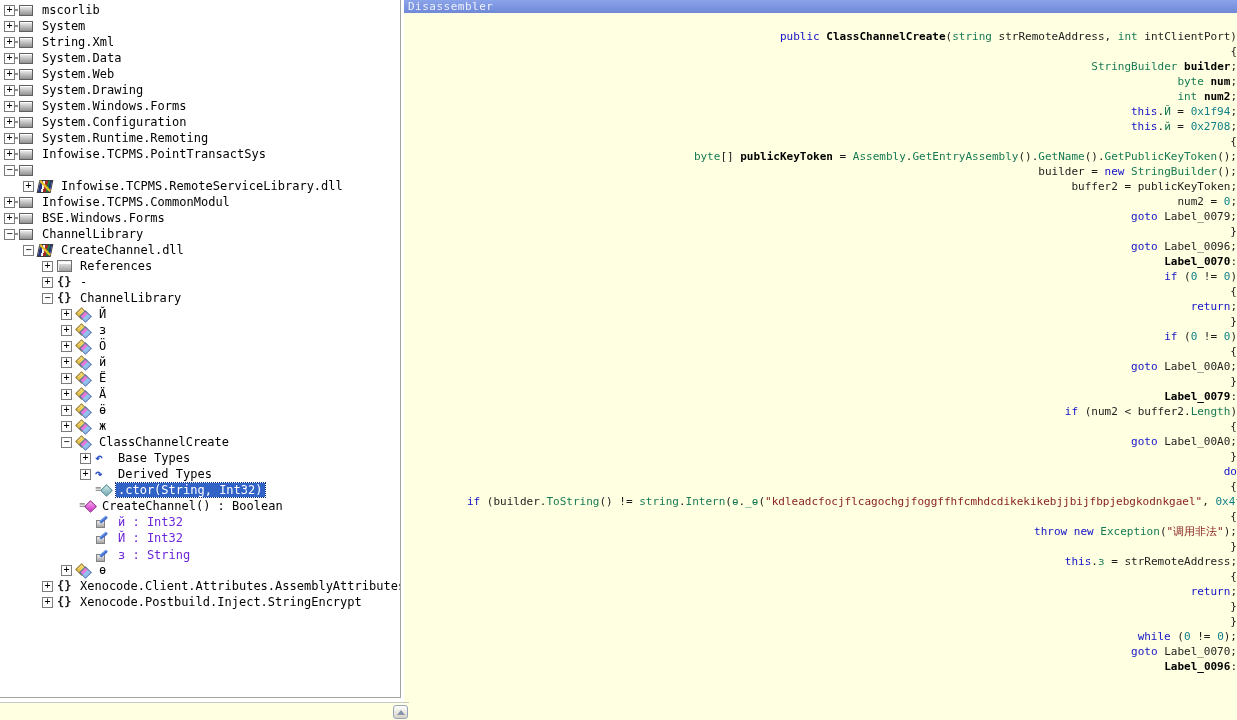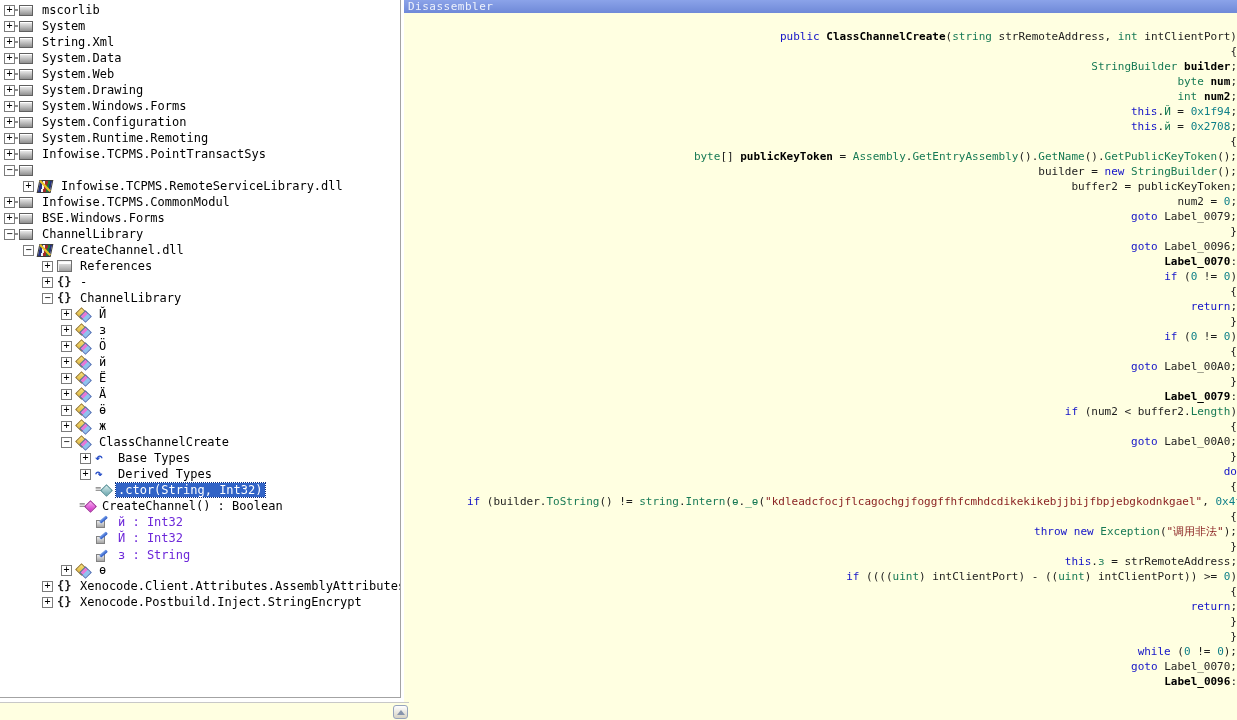--- a/index.html
+++ b/index.html
@@ -165,21 +165,20 @@
       <div class="codeline"><span class="seg-p">    {</span></div>
       <div class="codeline"><span class="seg-p">        </span><span class="seg-k">goto</span><span class="seg-p"> Label_00A0;</span></div>
       <div class="codeline"><span class="seg-p">    }</span></div>
       <div class="codeline"><span class="seg-p">    </span><span class="seg-k">do</span></div>
       <div class="codeline"><span class="seg-p">    {</span></div>
       <div class="codeline"><span class="seg-p">        </span><span class="seg-k">if</span><span class="seg-p"> (builder.</span><span class="seg-t">ToString</span><span class="seg-p">() != </span><span class="seg-t">string</span><span class="seg-p">.</span><span class="seg-t">Intern</span><span class="seg-p">(</span><span class="seg-t">ѳ</span><span class="seg-p">.</span><span class="seg-t">_ѳ</span><span class="seg-p">(</span><span class="seg-s">"kdleadcfocjflcagochgjfoggffhfcmhdcdikekikebjjbijfbpjebgkodnkgael"</span><span class="seg-p">, </span><span class="seg-n">0x4fca4b03</span></div>
       <div class="codeline"><span class="seg-p">        {</span></div>
       <div class="codeline"><span class="seg-p">            </span><span class="seg-k">throw</span><span class="seg-p"> </span><span class="seg-k">new</span><span class="seg-p"> </span><span class="seg-t">Exception</span><span class="seg-p">(</span><span class="seg-s">"调用非法"</span><span class="seg-p">);</span></div>
       <div class="codeline"><span class="seg-p">        }</span></div>
       <div class="codeline"><span class="seg-p">        </span><span class="seg-k">this</span><span class="seg-p">.</span><span class="seg-t">з</span><span class="seg-p"> = strRemoteAddress;</span></div>
-      <div class="codeline"><span class="seg-p">        </span><span class="seg-k">if</span><span class="seg-p"> ((((</span><span class="seg-t">uint</span><span class="seg-p">) intClientPort) - ((</span><span class="seg-t">uint</span><span class="seg-p">) intClientPort)) &gt;= </span><span class="seg-n">0</span><span class="seg-p">)</span></div>
       <div class="codeline"><span class="seg-p">        {</span></div>
       <div class="codeline"><span class="seg-p">            </span><span class="seg-k">return</span><span class="seg-p">;</span></div>
       <div class="codeline"><span class="seg-p">        }</span></div>
       <div class="codeline"><span class="seg-p">    }</span></div>
       <div class="codeline"><span class="seg-p">    </span><span class="seg-k">while</span><span class="seg-p"> (</span><span class="seg-n">0</span><span class="seg-p"> != </span><span class="seg-n">0</span><span class="seg-p">);</span></div>
       <div class="codeline"><span class="seg-p">    </span><span class="seg-k">goto</span><span class="seg-p"> Label_0070;</span></div>
       <div class="codeline"><span class="seg-b">Label_0096</span><span class="seg-p">:</span></div>
     </div>
 </div>
 

